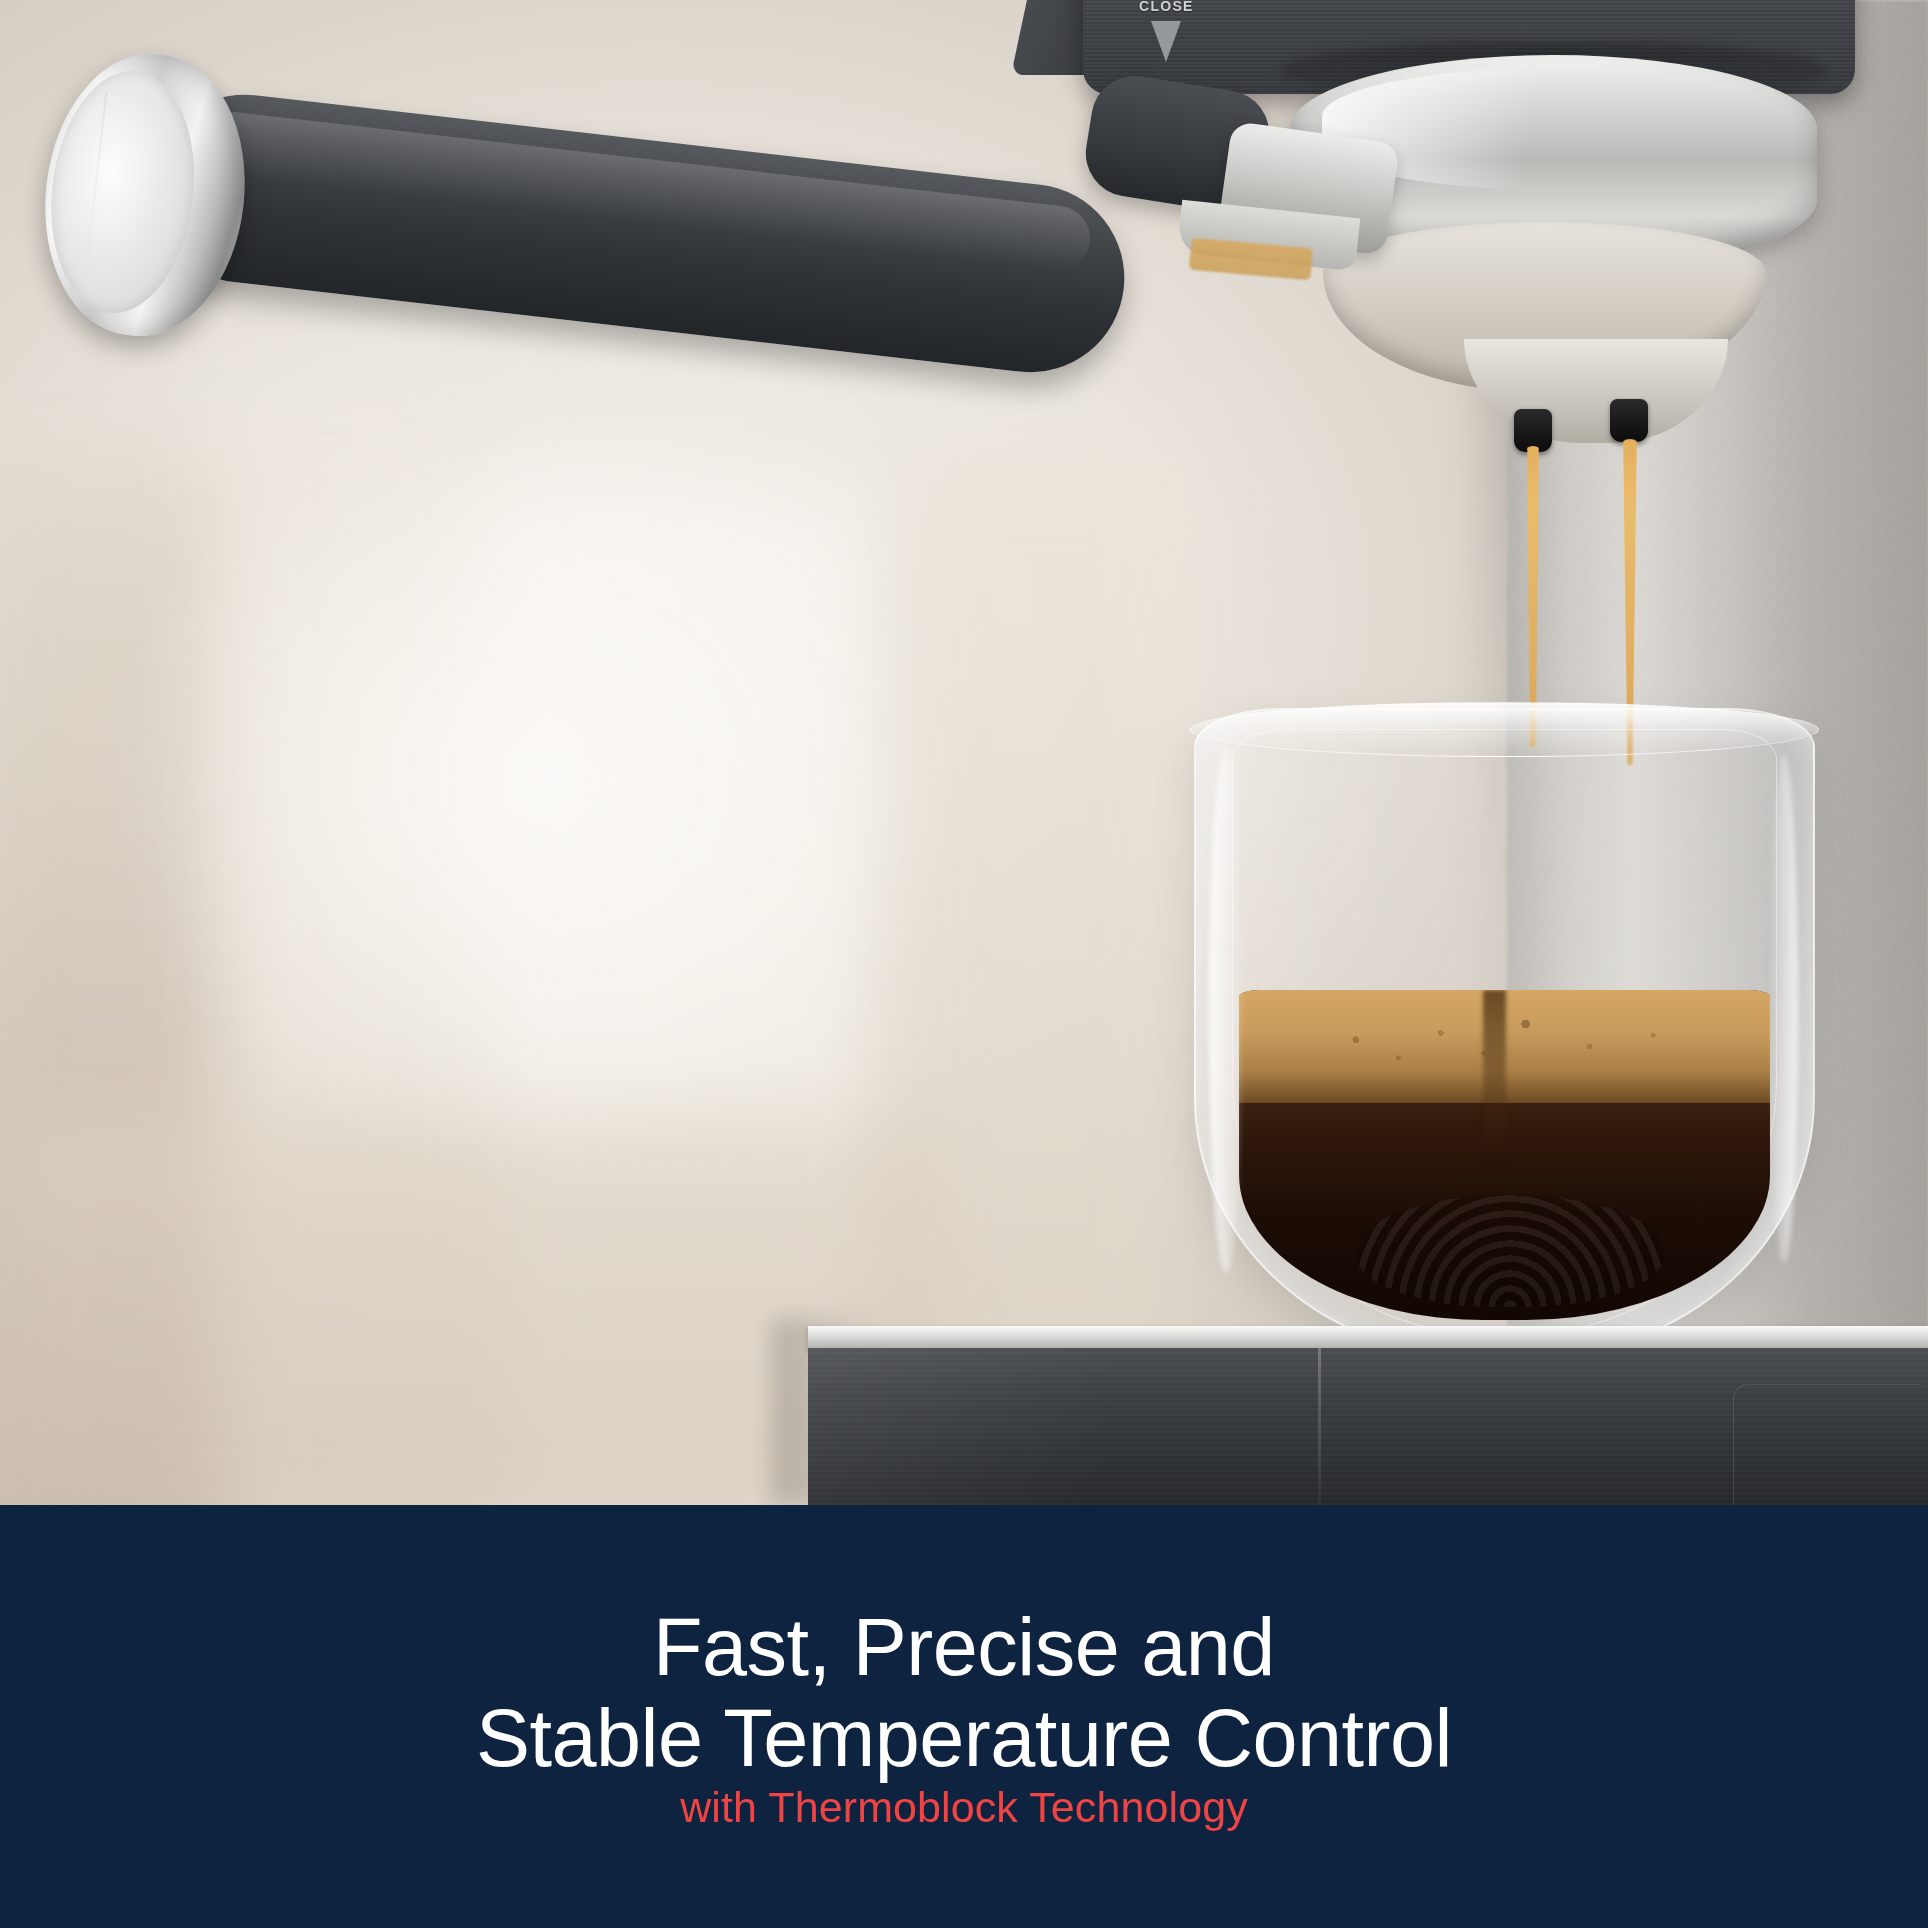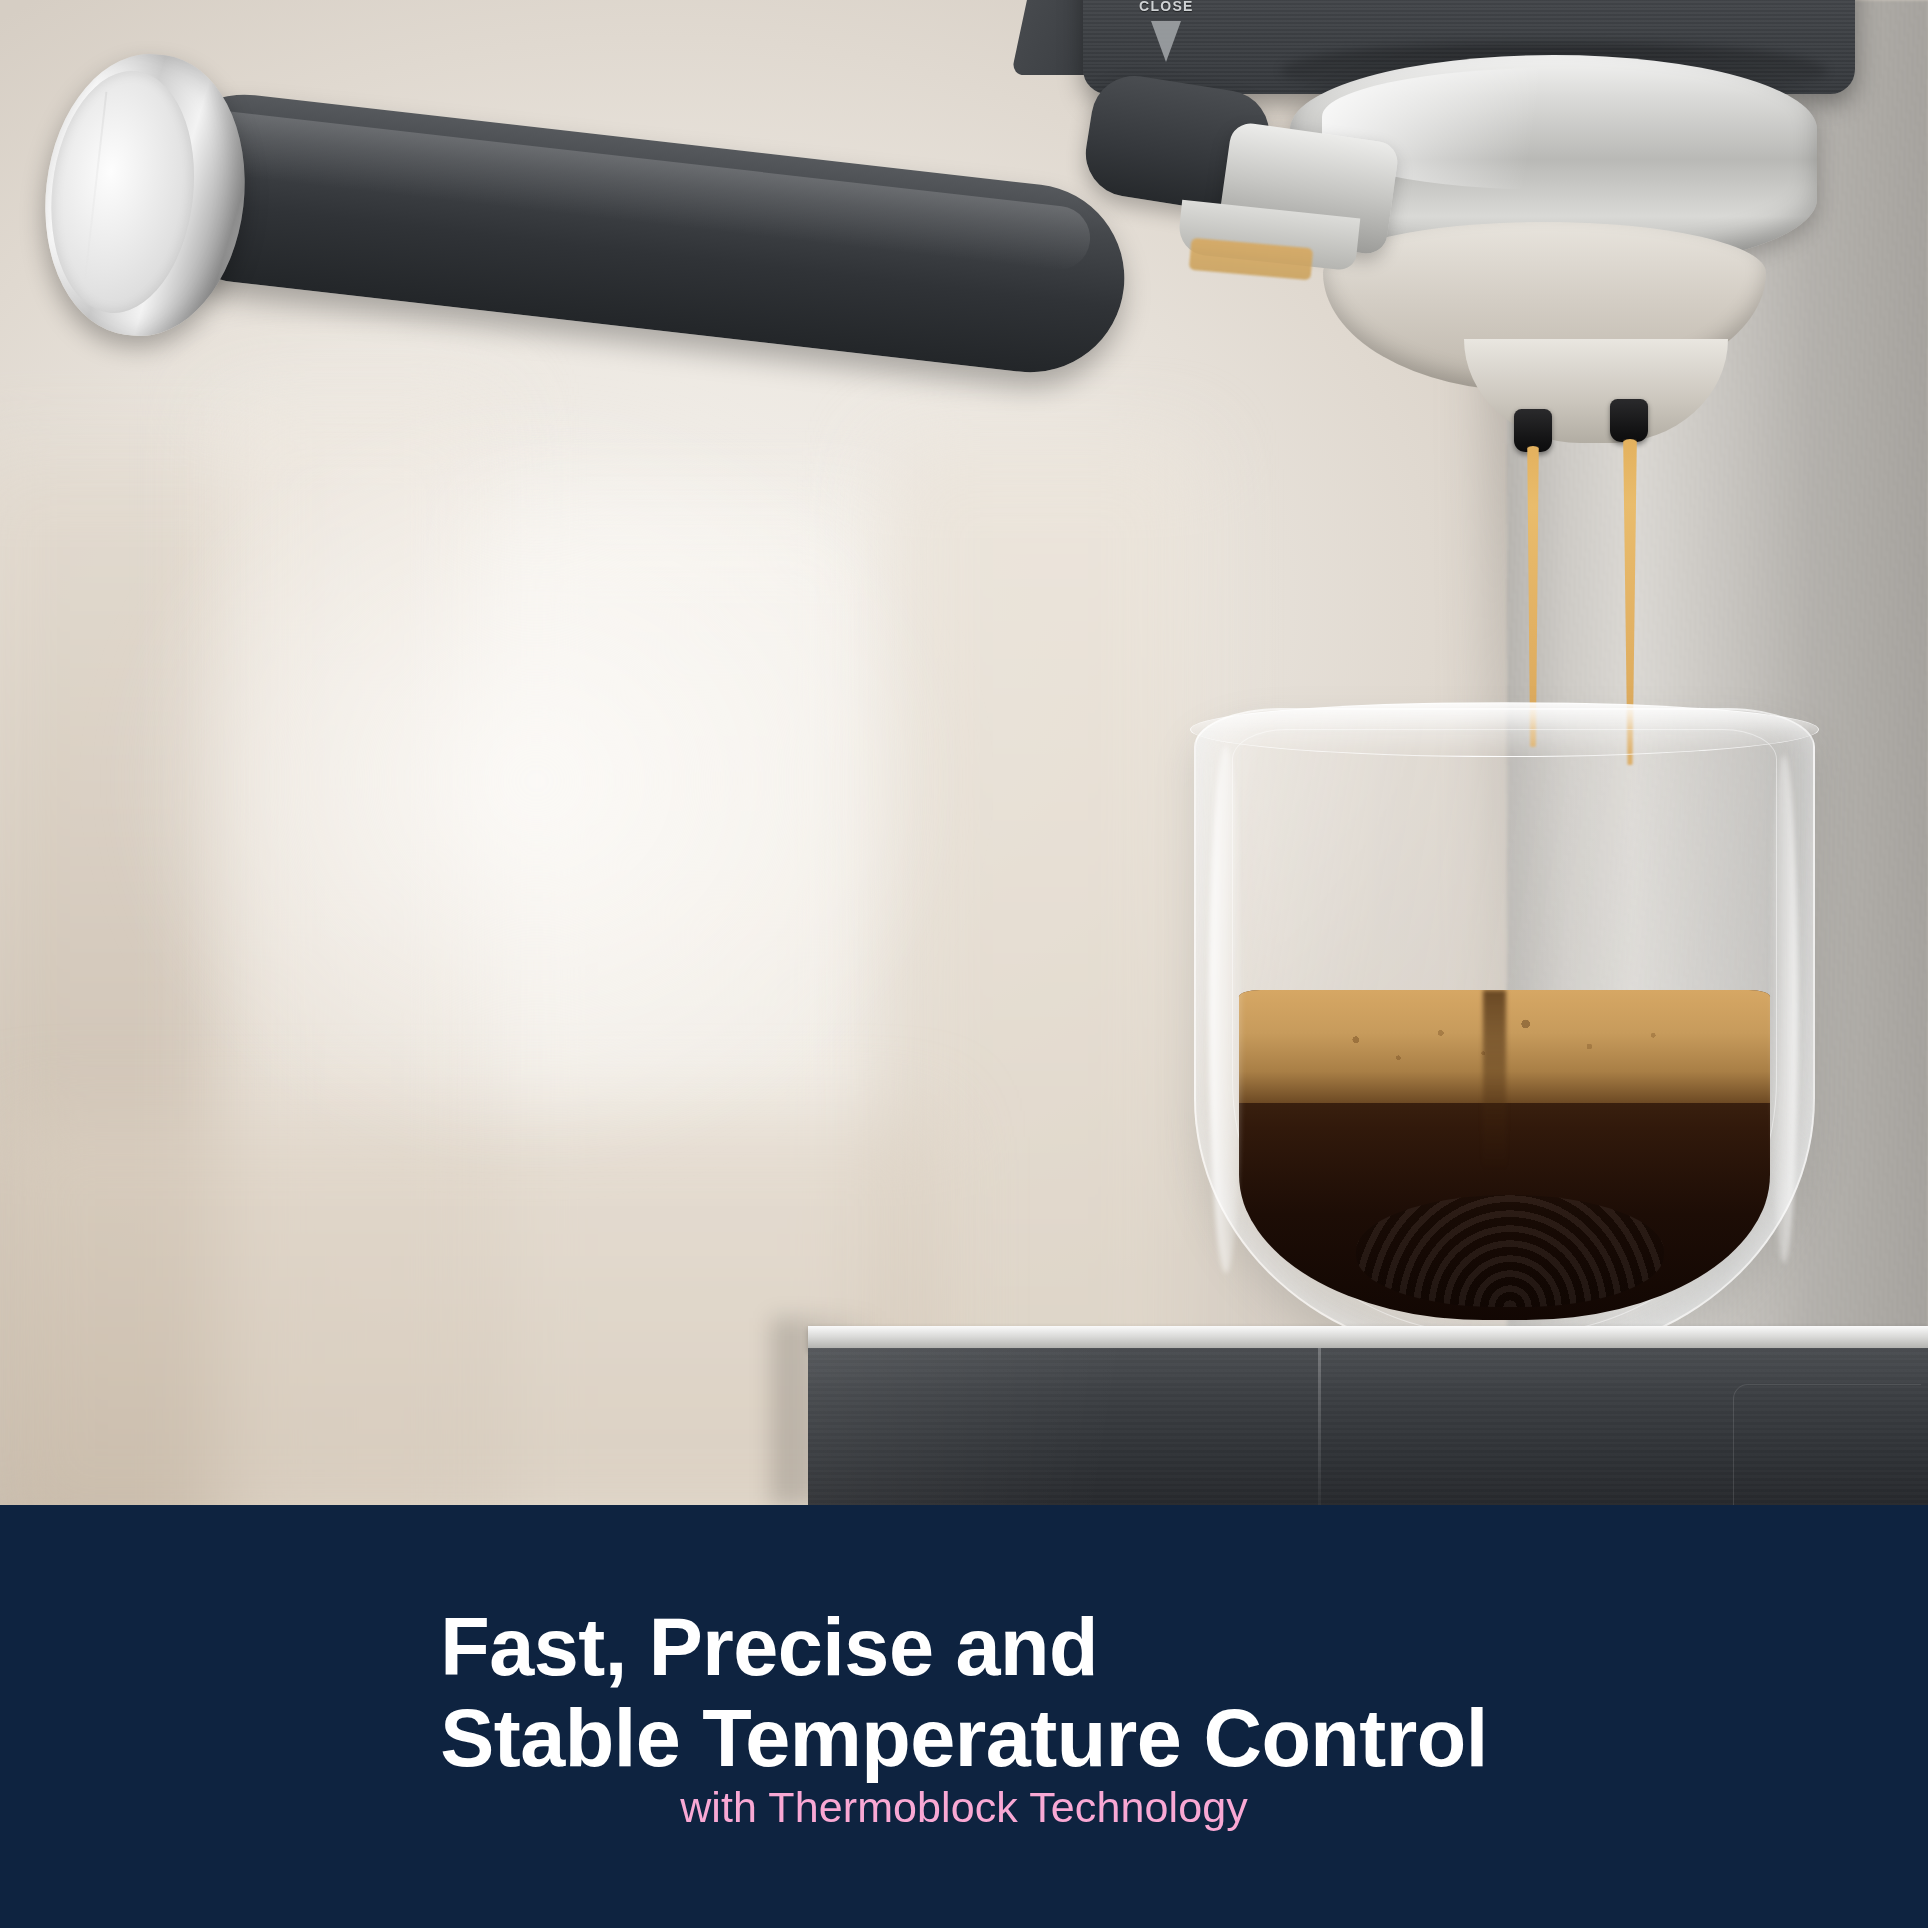--- a/index.html
+++ b/index.html
@@ -355,28 +355,28 @@
   
   .banner {
     position:absolute; left:0; top:1505px; width:1928px; height:424px;
     background:#0e2340;
     display:flex; flex-direction:column;
     align-items:center; justify-content:center;
   }
   .banner-headline {
     color:#ffffff;
     font-size:81px;
-    font-weight:700;
+    font-weight:400;
     line-height:1.12;
-    text-align:left;
+    text-align:center;
     letter-spacing:-0.5px;
     white-space:pre-line;
   }
   .banner-sub {
-    color:#f9a8d4;
+    color:#ef4444;
     font-size:43px;
     font-weight:400;
     text-align:center;
     letter-spacing:0.1px;
   }
 </style>
 </head>
 <body>
 
 <div class="canvas">

